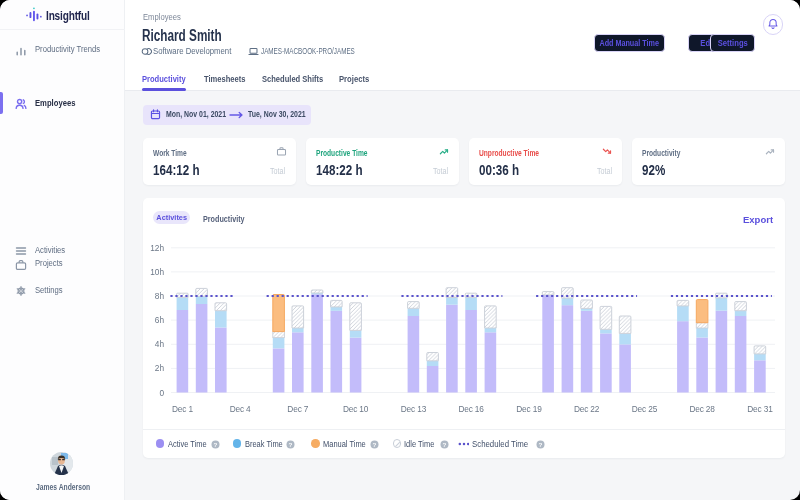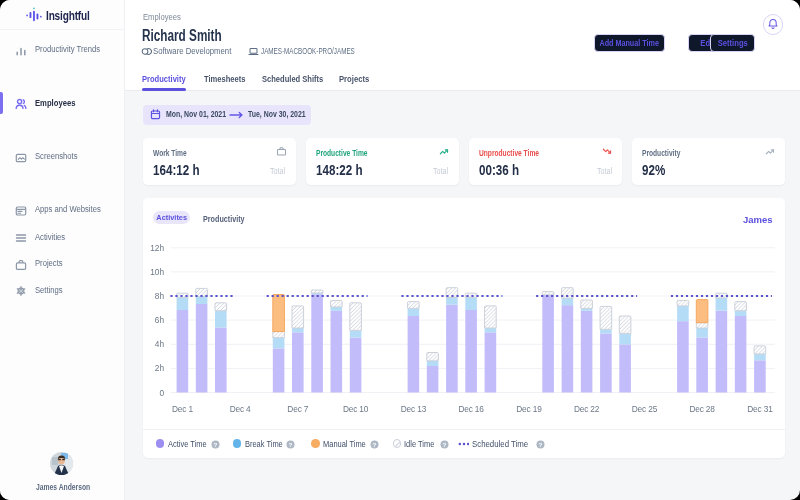--- a/index.html
+++ b/index.html
@@ -36,36 +36,21 @@
 <div style="position:absolute;left:0;top:89.1px;width:125px;height:26.7px">
         <div style="position:absolute;left:0;top:2.5px;width:2.5px;height:22px;background:#7c70f0;border-radius:0 2px 2px 0"></div>
 <span style="position:absolute;left:15px;top:7.3px"><svg width="12" height="12" viewBox="0 0 12 12" fill="none">
             <circle cx="4.6" cy="3.6" r="2.1" stroke="#7a6ef0" stroke-width="1.4"></circle>
             <path d="M1.2 10.4c0-1.9 1.5-3.2 3.4-3.2s3.4 1.3 3.4 3.2" stroke="#7a6ef0" stroke-width="1.4" stroke-linecap="round"></path>
             <path d="M8.3 1.8a2.1 2.1 0 0 1 0 3.7" stroke="#7a6ef0" stroke-width="1.4" stroke-linecap="round"></path>
             <path d="M9.3 7.4c1 .5 1.6 1.6 1.6 3" stroke="#7a6ef0" stroke-width="1.4" stroke-linecap="round"></path>
           </svg></span>
 <div style="position:absolute;left:35px;top:9.6px;font-size:8.5px;line-height:8.5px;color:#272e45;font-weight:bold;white-space:nowrap;transform:scaleX(0.9);transform-origin:0 0">Employees</div>
       </div>
-<div style="position:absolute;left:0;top:142.5px;width:125px;height:26.7px">
-<span style="position:absolute;left:15px;top:7.3px"><svg width="12" height="12" viewBox="0 0 12 12" fill="none">
-            <rect x="1.3" y="2.3" width="9.4" height="7.4" rx="1.2" stroke="#8b96a6" stroke-width="1.2"></rect>
-            <path d="M3.2 7.4l1.7-1.7 1.5 1.5 1.5-1.5 1.4 1.4" stroke="#8b96a6" stroke-width="1.1" stroke-linecap="round" stroke-linejoin="round"></path>
-          </svg></span>
-<div style="position:absolute;left:35px;top:9.6px;font-size:8.5px;line-height:8.5px;color:#5f6d82;white-space:nowrap;transform:scaleX(0.9);transform-origin:0 0">Screenshots</div>
-      </div>
-<div style="position:absolute;left:0;top:195.9px;width:125px;height:26.7px">
-<span style="position:absolute;left:15px;top:7.3px"><svg width="12" height="12" viewBox="0 0 12 12" fill="none">
-            <rect x="1.3" y="2" width="9.4" height="8" rx="1.2" stroke="#8b96a6" stroke-width="1.2"></rect>
-            <path d="M1.3 4.4h9.4" stroke="#8b96a6" stroke-width="1.2"></path>
-            <path d="M3 6.4h4M3 8.2h2.6" stroke="#8b96a6" stroke-width="1.1" stroke-linecap="round"></path>
-          </svg></span>
-<div style="position:absolute;left:35px;top:9.6px;font-size:8.5px;line-height:8.5px;color:#5f6d82;white-space:nowrap;transform:scaleX(0.9);transform-origin:0 0">Apps and Websites</div>
-      </div>
-<div style="position:absolute;left:0;top:223px;width:125px;height:26.7px">
+<div style="position:absolute;left:0;top:236px;width:125px;height:26.7px">
 <span style="position:absolute;left:15px;top:7.3px"><svg width="12" height="12" viewBox="0 0 12 12" fill="none">
             <path d="M1.5 3h9M1.5 6h9M1.5 9h9" stroke="#8b96a6" stroke-width="1.4" stroke-linecap="round"></path>
           </svg></span>
 <div style="position:absolute;left:35px;top:9.6px;font-size:8.5px;line-height:8.5px;color:#5f6d82;white-space:nowrap;transform:scaleX(0.9);transform-origin:0 0">Activities</div>
       </div>
 <div style="position:absolute;left:0;top:249.3px;width:125px;height:26.7px">
 <span style="position:absolute;left:15px;top:7.3px"><svg width="12" height="12" viewBox="0 0 12 12" fill="none">
             <rect x="1.4" y="3.8" width="9.2" height="6.6" rx="1.2" stroke="#8b96a6" stroke-width="1.2"></rect>
             <path d="M4.2 3.8V2.6a1 1 0 0 1 1-1h1.6a1 1 0 0 1 1 1v1.2" stroke="#8b96a6" stroke-width="1.2"></path>
           </svg></span>
@@ -174,21 +159,21 @@
         <path d="M1.5 8.5l2.6-2.6 1.8 1.8 3.4-3.4" stroke="#aab3bf" stroke-width="1.3" stroke-linecap="round" stroke-linejoin="round"></path>
         <path d="M6.8 4.3h2.5v2.5" stroke="#aab3bf" stroke-width="1.3" stroke-linecap="round" stroke-linejoin="round"></path>
       </svg></span>
 <div style="position:absolute;left:642.0999999999999px;top:163.0px;font-size:14px;font-weight:bold;color:#232f48;line-height:14px;white-space:nowrap;letter-spacing:0px;transform:scaleX(0.83);transform-origin:0 0;">92%</div>
 
   <div id="chartcard"></div>
   <div class="cpill">
       <span style="display:inline-block;transform:scaleX(0.92);transform-origin:center">Activites</span>
     </div>
   <div style="position:absolute;left:202.9px;top:214.5px;font-size:9px;font-weight:bold;color:#55607a;line-height:9px;white-space:nowrap;letter-spacing:0px;transform:scaleX(0.8);transform-origin:0 0;">Productivity</div>
-  <div style="position:absolute;left:743.0px;top:214.5px;font-size:9.5px;font-weight:bold;color:#5b50dd;line-height:9.5px;white-space:nowrap;letter-spacing:0px;transform:scaleX(1.0);transform-origin:0 0;">James</div>
+  <div style="position:absolute;left:743.0px;top:214.5px;font-size:9.5px;font-weight:bold;color:#5b50dd;line-height:9.5px;white-space:nowrap;letter-spacing:0px;transform:scaleX(1.0);transform-origin:0 0;">Export</div>
   <div id="legline"></div>
 
 <span style="position:absolute;left:155.7px;top:439.3px;width:8.5px;height:8.5px;border-radius:50%;background:#9c8ff2"></span>
 <div style="position:absolute;left:167.6px;top:439.5px;font-size:9px;font-weight:normal;color:#42506a;line-height:9px;white-space:nowrap;letter-spacing:0px;transform:scaleX(0.83);transform-origin:0 0;">Active Time</div>
 <svg style="position:absolute;left:210.5px;top:439.7px" width="9" height="9" viewBox="0 0 9 9">
       <circle cx="4.5" cy="4.5" r="4" fill="#aeb8c4"></circle>
       <text x="4.5" y="6.7" text-anchor="middle" font-size="6.2" font-weight="bold" fill="#ffffff">?</text>
     </svg>
 <span style="position:absolute;left:232.8px;top:439.3px;width:8.5px;height:8.5px;border-radius:50%;background:#63b4e9"></span>
 <div style="position:absolute;left:245.2px;top:439.5px;font-size:9px;font-weight:normal;color:#42506a;line-height:9px;white-space:nowrap;letter-spacing:0px;transform:scaleX(0.83);transform-origin:0 0;">Break Time</div>

